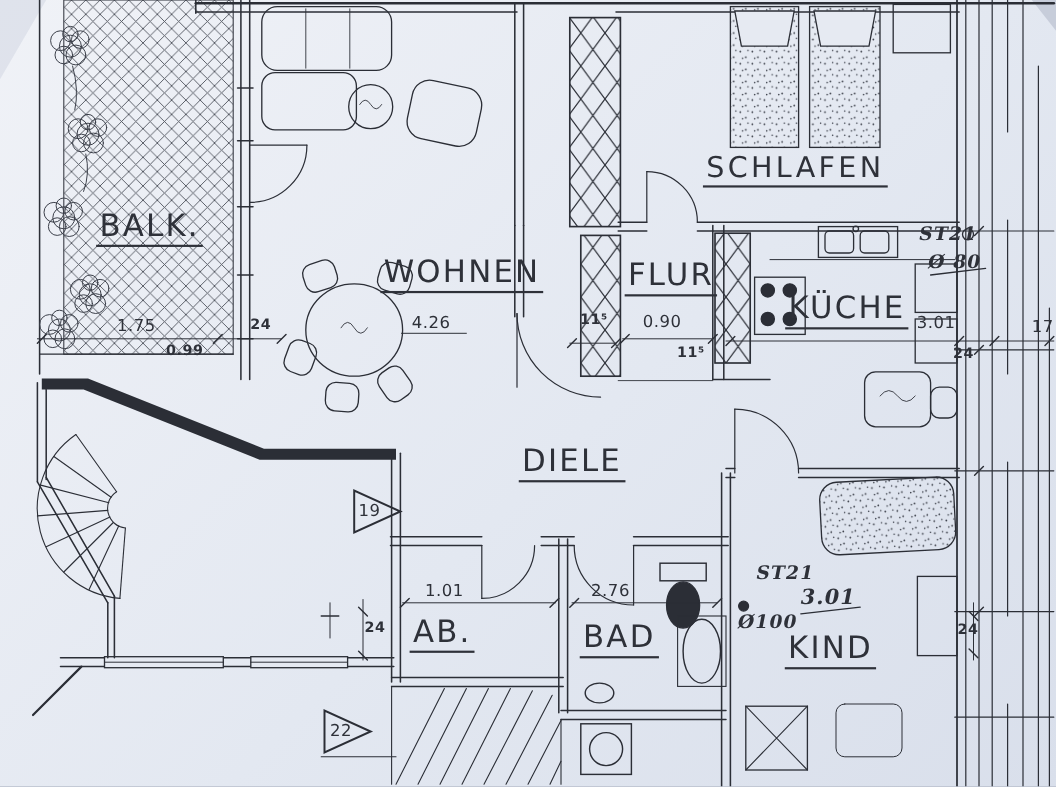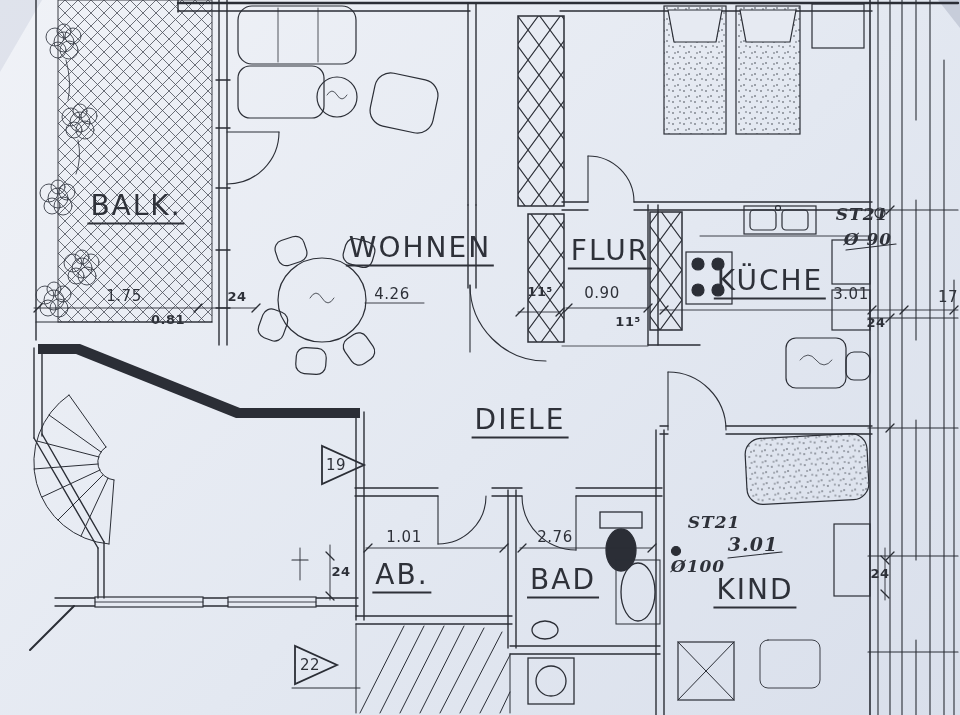--- a/index.html
+++ b/index.html
@@ -295,46 +295,47 @@
     </g>
     <g stroke-width="1.2">
       <circle cx="880" cy="213" r="5"></circle>
       <line x1="846" y1="250" x2="896" y2="244"></line>
       <circle cx="676" cy="551" r="4.5" fill="#2b2e36"></circle>
       <line x1="728" y1="558" x2="782" y2="552"></line>
     </g>
   </g>
 </svg>
 
+<div class="lbl room big ul" style="left:723px;top:155px">SCHLAFEN</div>
 <div class="lbl room ul" style="left:136px;top:208px">BALK.</div>
 <div class="lbl room ul" style="left:420px;top:250px">WOHNEN</div>
 <div class="lbl room ul" style="left:610px;top:253px">FLUR</div>
 <div class="lbl room ul" style="left:770px;top:283px">KÜCHE</div>
 <div class="lbl room ul" style="left:520px;top:422px">DIELE</div>
 <div class="lbl room ul" style="left:402px;top:577px">AB.</div>
 <div class="lbl room ul" style="left:563px;top:582px">BAD</div>
 <div class="lbl room ul" style="left:755px;top:592px">KIND</div>
 
 <div class="lbl dim" style="left:124px;top:296px">1.75</div>
 <div class="lbl dim-sm" style="left:237px;top:296px">24</div>
-<div class="lbl dim-sm" style="left:168px;top:319px">0.81</div>
+<div class="lbl dim-sm" style="left:168px;top:319px">0.99</div>
 <div class="lbl dim" style="left:392px;top:294px">4.26</div>
 <div class="lbl dim-sm" style="left:540px;top:291px">11⁵</div>
 <div class="lbl dim" style="left:602px;top:293px">0.90</div>
 <div class="lbl dim-sm" style="left:628px;top:321px">11⁵</div>
 <div class="lbl dim" style="left:851px;top:294px">3.01</div>
 <div class="lbl dim-sm" style="left:876px;top:322px">24</div>
 <div class="lbl dim" style="left:948px;top:297px">17</div>
 <div class="lbl dim" style="left:404px;top:537px">1.01</div>
 <div class="lbl dim-sm" style="left:341px;top:571px">24</div>
 <div class="lbl dim" style="left:555px;top:537px">2.76</div>
 <div class="lbl dim-sm" style="left:880px;top:573px">24</div>
 
 <div class="lbl hand" style="left:862px;top:214px">ST21</div>
-<div class="lbl hand" style="left:868px;top:239px">Ø 90</div>
+<div class="lbl hand" style="left:868px;top:239px">Ø 80</div>
 <div class="lbl hand" style="left:714px;top:522px">ST21</div>
 <div class="lbl hand hand-big" style="left:753px;top:544px">3.01</div>
 <div class="lbl hand" style="left:698px;top:566px">Ø100</div>
 
 <div class="lbl dim" style="left:336px;top:465px">19</div>
 <div class="lbl dim" style="left:310px;top:665px">22</div>
 
 </div>
 
 </body></html>

